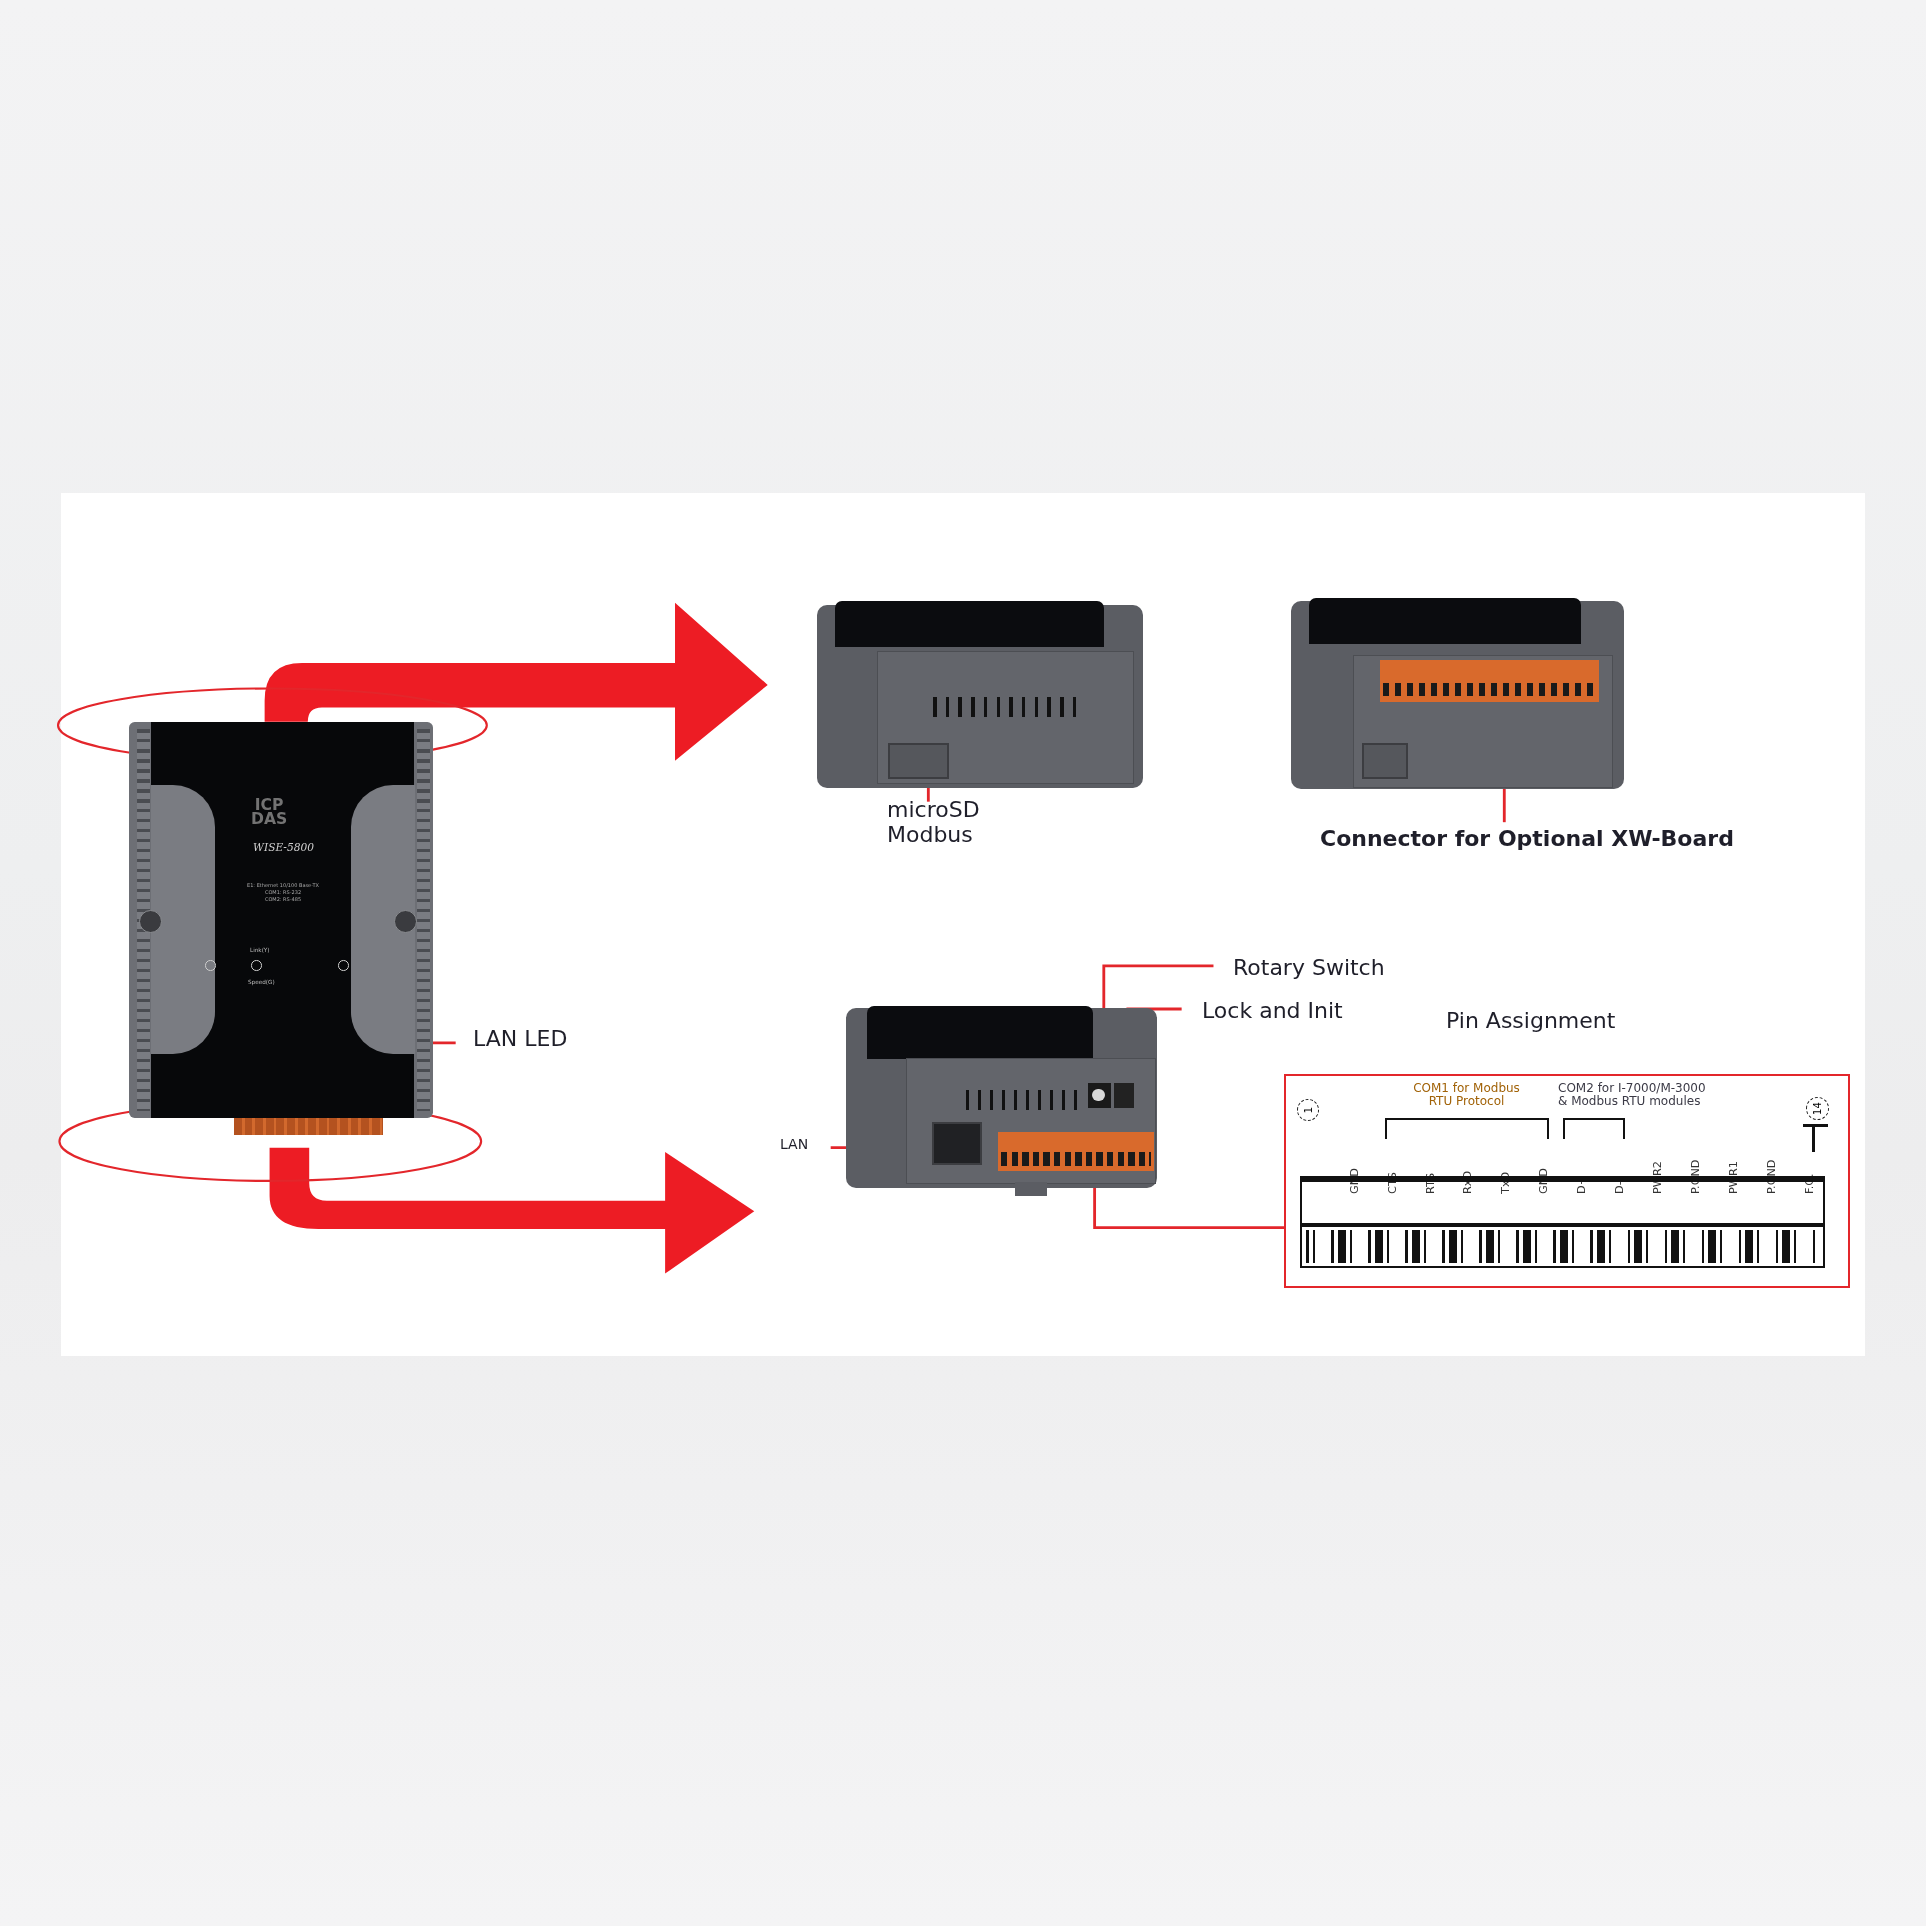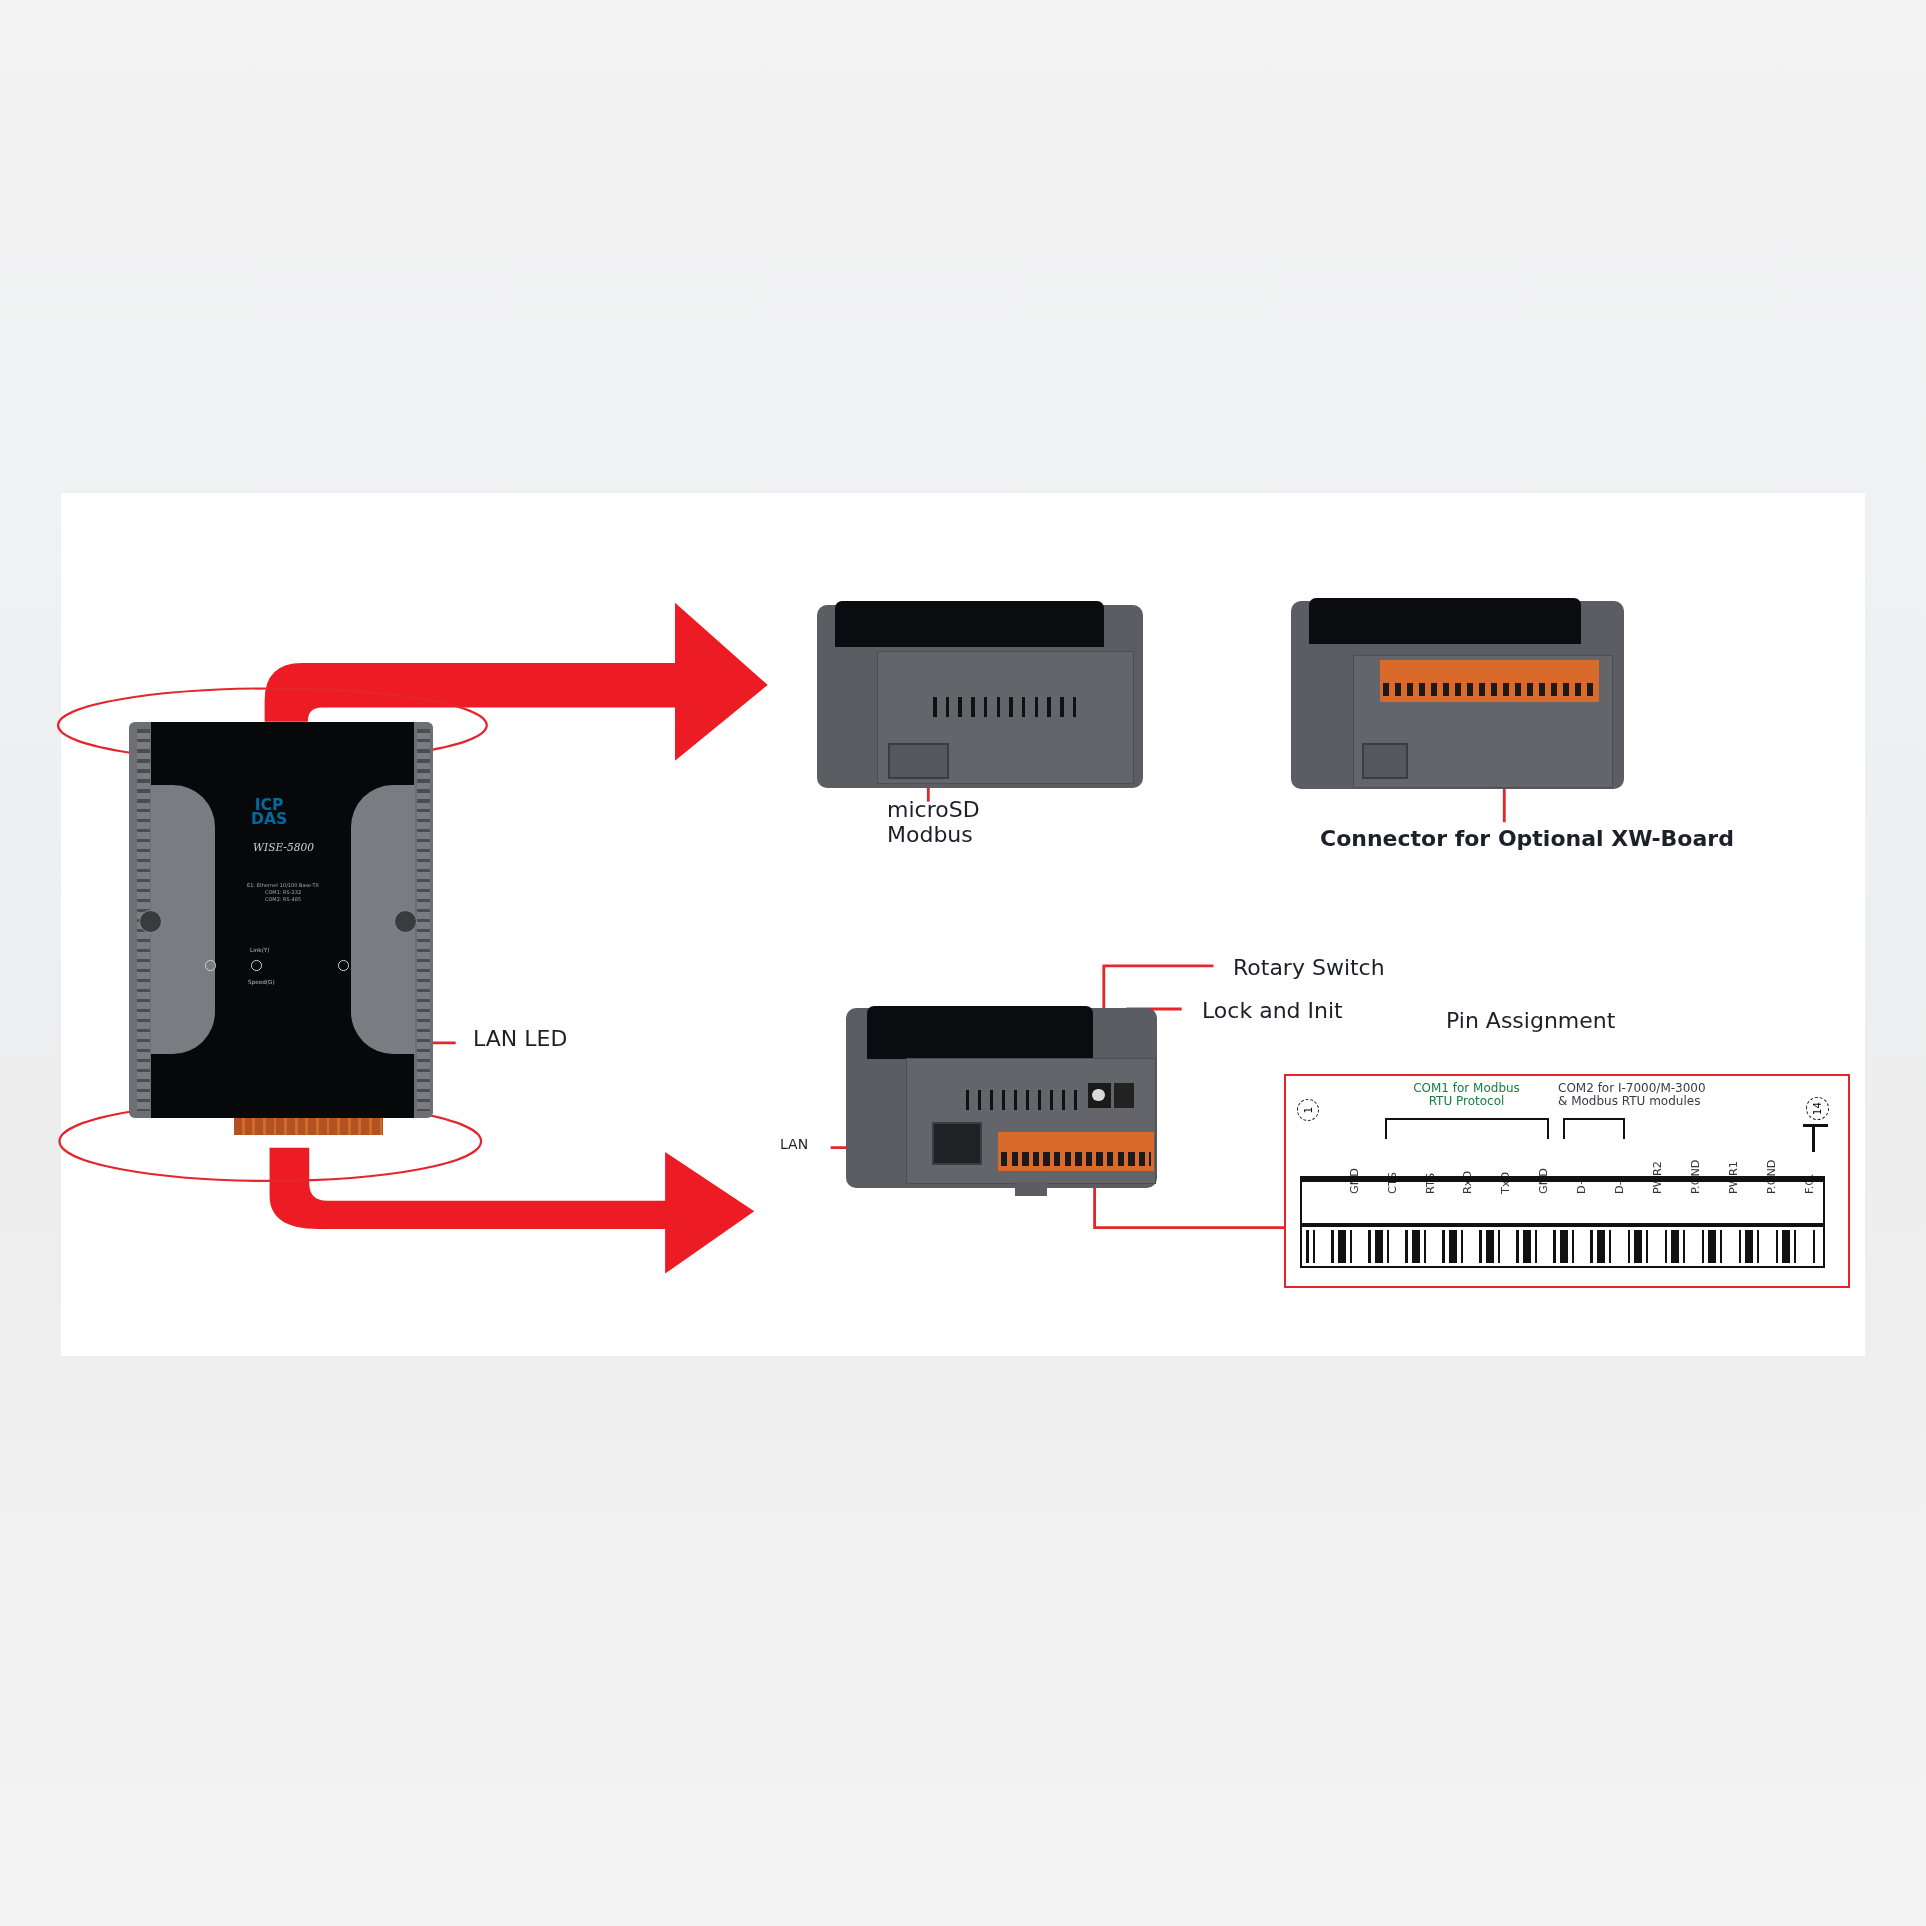--- a/index.html
+++ b/index.html
@@ -57,21 +57,21 @@
 <div>
   <div class="abs" style="left:129px;top:722px;width:304px;height:396px;background:#6d6f75;border-radius:5.7px;"></div>
   <div class="abs" style="left:137px;top:729px;width:12.7px;height:382px;background:repeating-linear-gradient(180deg,#4a4c51 0 3.5px,#7a7c82 3.5px 10px);"></div>
   <div class="abs" style="left:417px;top:729px;width:12.7px;height:382px;background:repeating-linear-gradient(180deg,#4a4c51 0 3.5px,#7a7c82 3.5px 10px);"></div>
   <div class="abs" style="left:151px;top:722px;width:263px;height:396px;background:#07080a;"></div>
   <div class="abs" style="left:151px;top:785px;width:64px;height:269px;background:#7a7c82;border-radius:0 42px 42px 0;"></div>
   <div class="abs" style="left:351px;top:785px;width:64px;height:269px;background:#7a7c82;border-radius:42px 0 0 42px;"></div>
   <div class="abs" style="left:139px;top:910px;width:21px;height:21px;border-radius:50%;background:#3a3b3f;border:1.4px solid #8a8c90;"></div>
   <div class="abs" style="left:394px;top:910px;width:21px;height:21px;border-radius:50%;background:#3a3b3f;border:1.4px solid #8a8c90;"></div>
 
-  <div class="abs" style="left:251px;top:798px;color:#0369a1;font-weight:bold;font-size:15.6px;line-height:14px;text-align:center;">
+  <div class="abs" style="left:251px;top:798px;color:#737373;font-weight:bold;font-size:15.6px;line-height:14px;text-align:center;">
     <div>ICP</div>
     <div>DAS</div>
   </div>
   <div class="abs" style="left:234px;top:841px;width:99px;text-align:center;color:#cfcfcf;font-family:'DejaVu Serif',serif;font-style:italic;font-size:10.6px;">WISE-5800</div>
   <div class="abs" style="left:212px;top:882px;width:142px;text-align:center;color:#a8a8a8;font-size:5px;line-height:7px;">
     <div>E1: Ethernet 10/100 Base-TX</div>
     <div>COM1: RS-232</div>
     <div>COM2: RS-485</div>
   </div>
   <div class="abs" style="left:250px;top:947px;color:#bdbdbd;font-size:5.7px;">Link(Y)</div>
@@ -126,21 +126,21 @@
 <div class="lbl" style="left:780px;top:1136px;font-size:14px;">LAN</div>
 <div class="lbl" style="left:1446px;top:1008px;">Pin Assignment</div>
 
 <div class="abs" style="left:1284px;top:1074px;width:566px;height:214px;border:2.1px solid #e3262b;background:#fff;box-sizing:border-box;">
   <div class="abs" style="left:10.6px;top:22.6px;width:20px;height:20px;border:1.4px dashed #222;border-radius:50%;font-size:10.6px;text-align:center;line-height:20px;transform:rotate(-90deg);">1</div>
   <div class="abs" style="left:520px;top:21px;width:21px;height:21px;border:1.4px dashed #222;border-radius:50%;font-size:10px;text-align:center;line-height:21px;transform:rotate(-90deg);">14</div>
 
   <div class="abs" style="left:526px;top:48px;width:2.8px;height:28px;background:#111;"></div>
   <div class="abs" style="left:517px;top:48px;width:25px;height:2.8px;background:#111;"></div>
 
-  <div class="abs" style="left:99px;top:5.7px;width:163px;text-align:center;font-size:12px;color:#15803d;line-height:13.4px;">
+  <div class="abs" style="left:99px;top:5.7px;width:163px;text-align:center;font-size:12px;color:#a16207;line-height:13.4px;">
     <div>COM1 for Modbus</div>
     <div>RTU Protocol</div>
   </div>
   <div class="abs" style="left:272px;top:5.7px;font-size:12px;color:#3b3a46;line-height:13.4px;">
     <div>COM2 for I-7000/M-3000</div>
     <div>&amp; Modbus RTU modules</div>
   </div>
 
   <div class="abs" style="left:99px;top:42px;width:164px;height:21px;border:2.8px solid #111;border-bottom:none;box-sizing:border-box;"></div>
   <div class="abs" style="left:277px;top:42px;width:62px;height:21px;border:2.8px solid #111;border-bottom:none;box-sizing:border-box;"></div>

